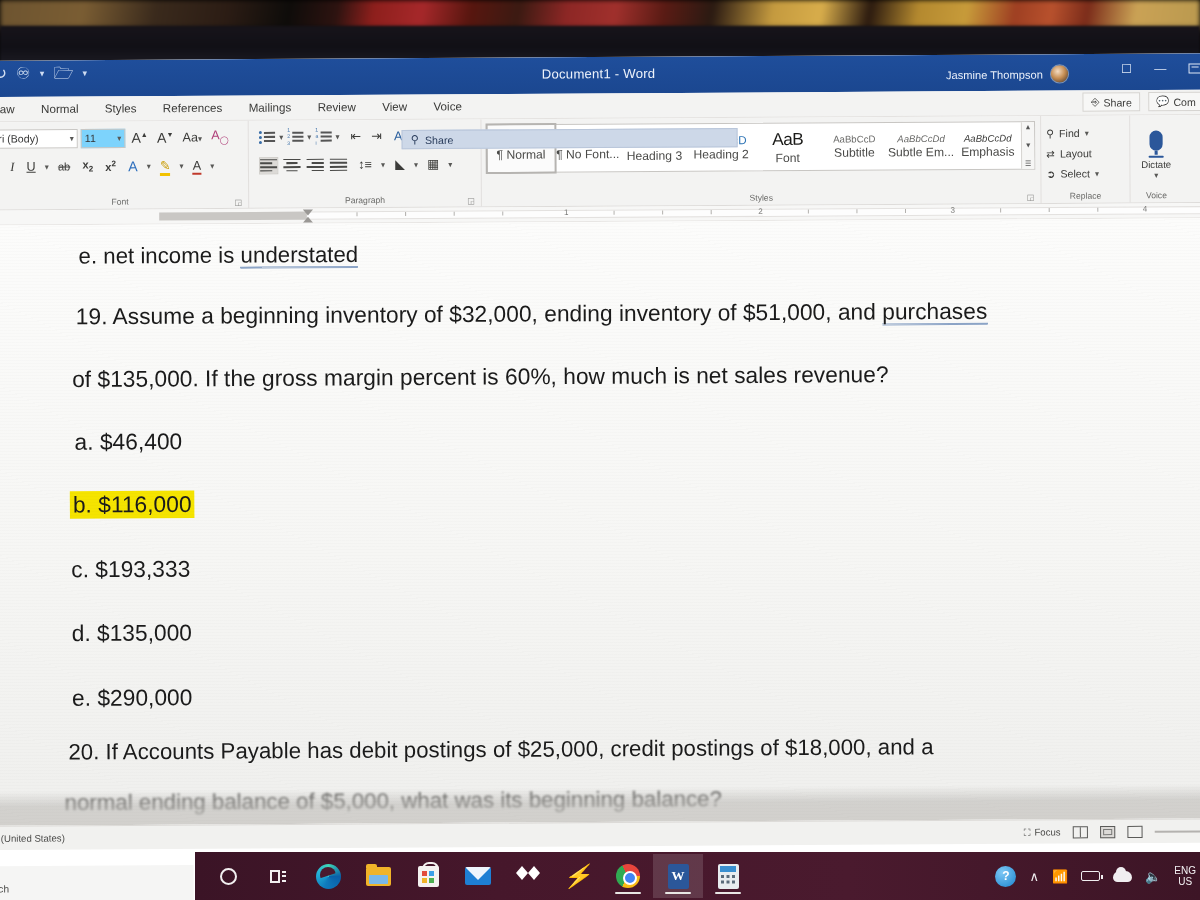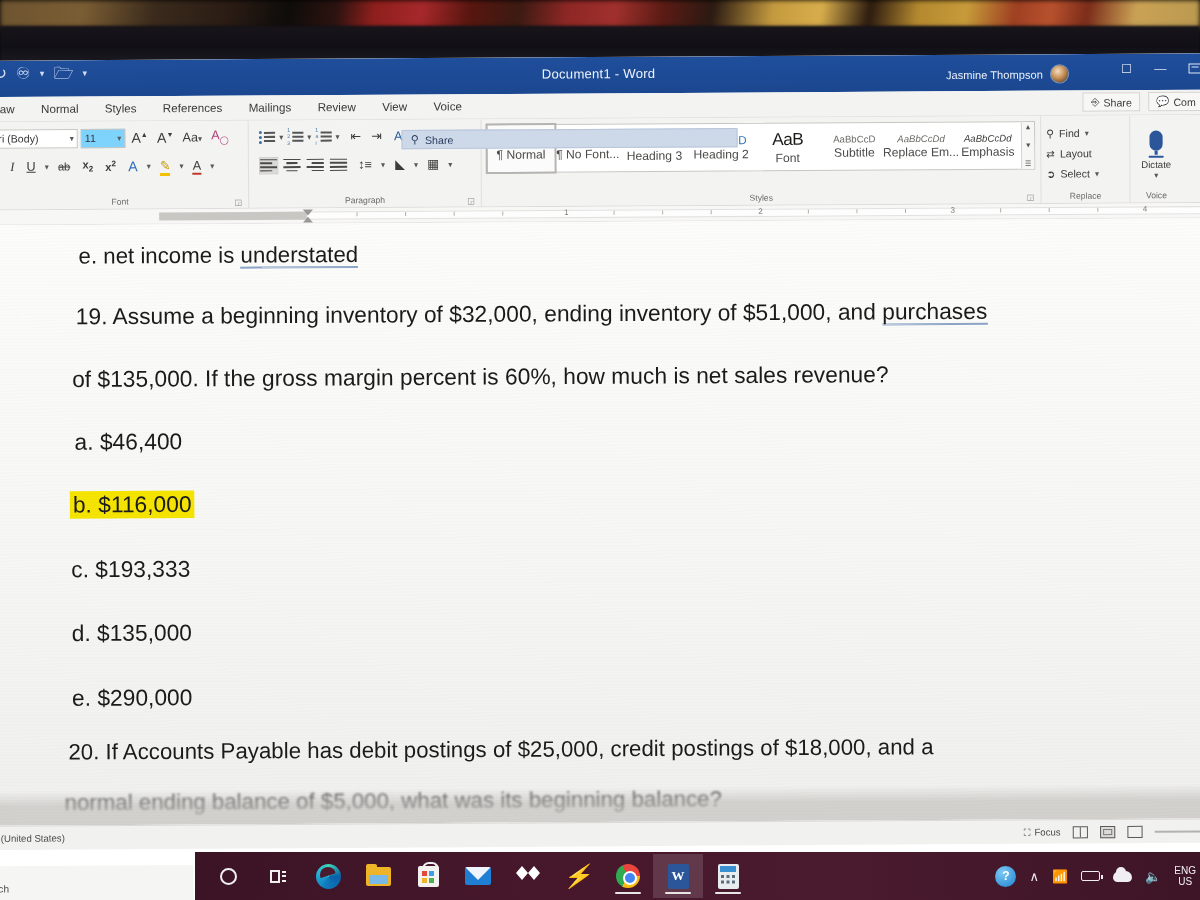--- a/index.html
+++ b/index.html
@@ -495,21 +495,21 @@
             <div class="style-item">
               <span class="style-prev sp-title">AaB</span>
               <span class="style-name">Font</span>
             </div>
             <div class="style-item">
               <span class="style-prev sp-grey" style="font-size:9.5px;">AaBbCcD</span>
               <span class="style-name">Subtitle</span>
             </div>
             <div class="style-item">
               <span class="style-prev sp-ital sp-grey" style="font-size:9.5px;">AaBbCcDd</span>
-              <span class="style-name">Replace Em...</span>
+              <span class="style-name">Subtle Em...</span>
             </div>
             <div class="style-item">
               <span class="style-prev sp-ital" style="font-size:9.5px;">AaBbCcDd</span>
               <span class="style-name">Emphasis</span>
             </div>
             <div class="gallery-scroll">
               <div>▲</div>
               <div>▼</div>
               <div>☰</div>
             </div>

